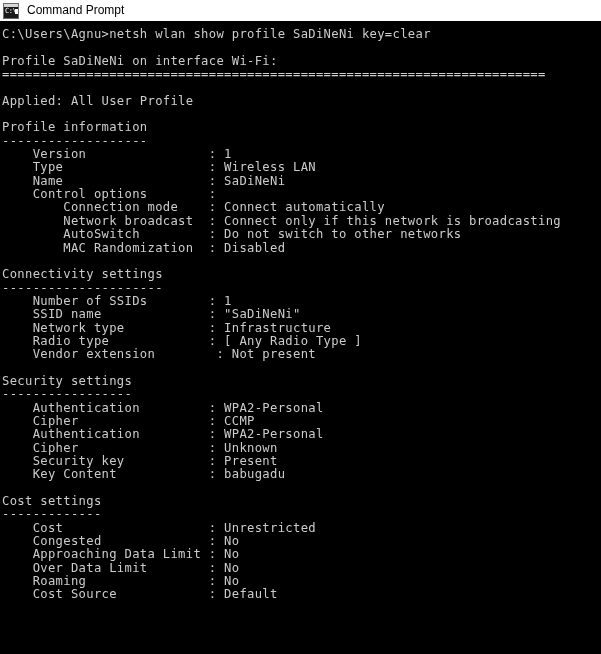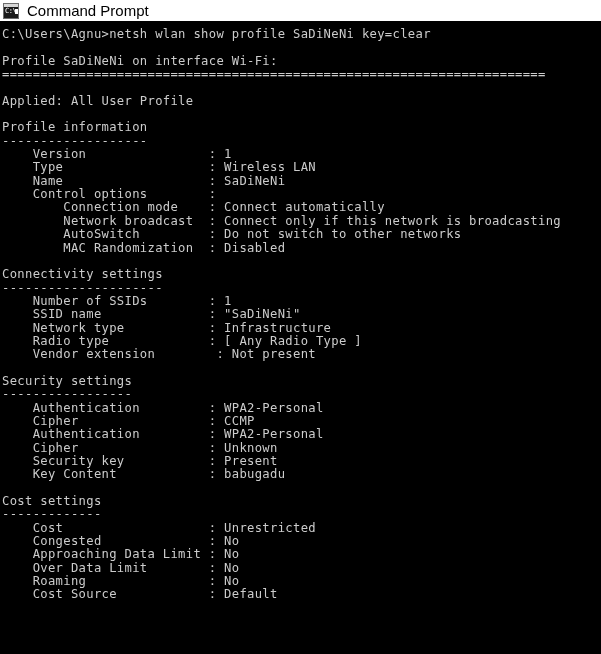--- a/index.html
+++ b/index.html
@@ -58,21 +58,21 @@
     position: absolute;
     left: 11px;
     top: 5px;
     width: 3px;
     height: 5px;
     background: #ffffff;
   }
   #window-title {
     margin-left: 8px;
     font-family: "Liberation Sans", sans-serif;
-    font-size: 15px;
+    font-size: 12px;
     color: #000000;
     white-space: nowrap;
     line-height: 21px;
   }
   
   #console {
     position: absolute;
     top: 21px;
     left: 0;
     width: 601px;

